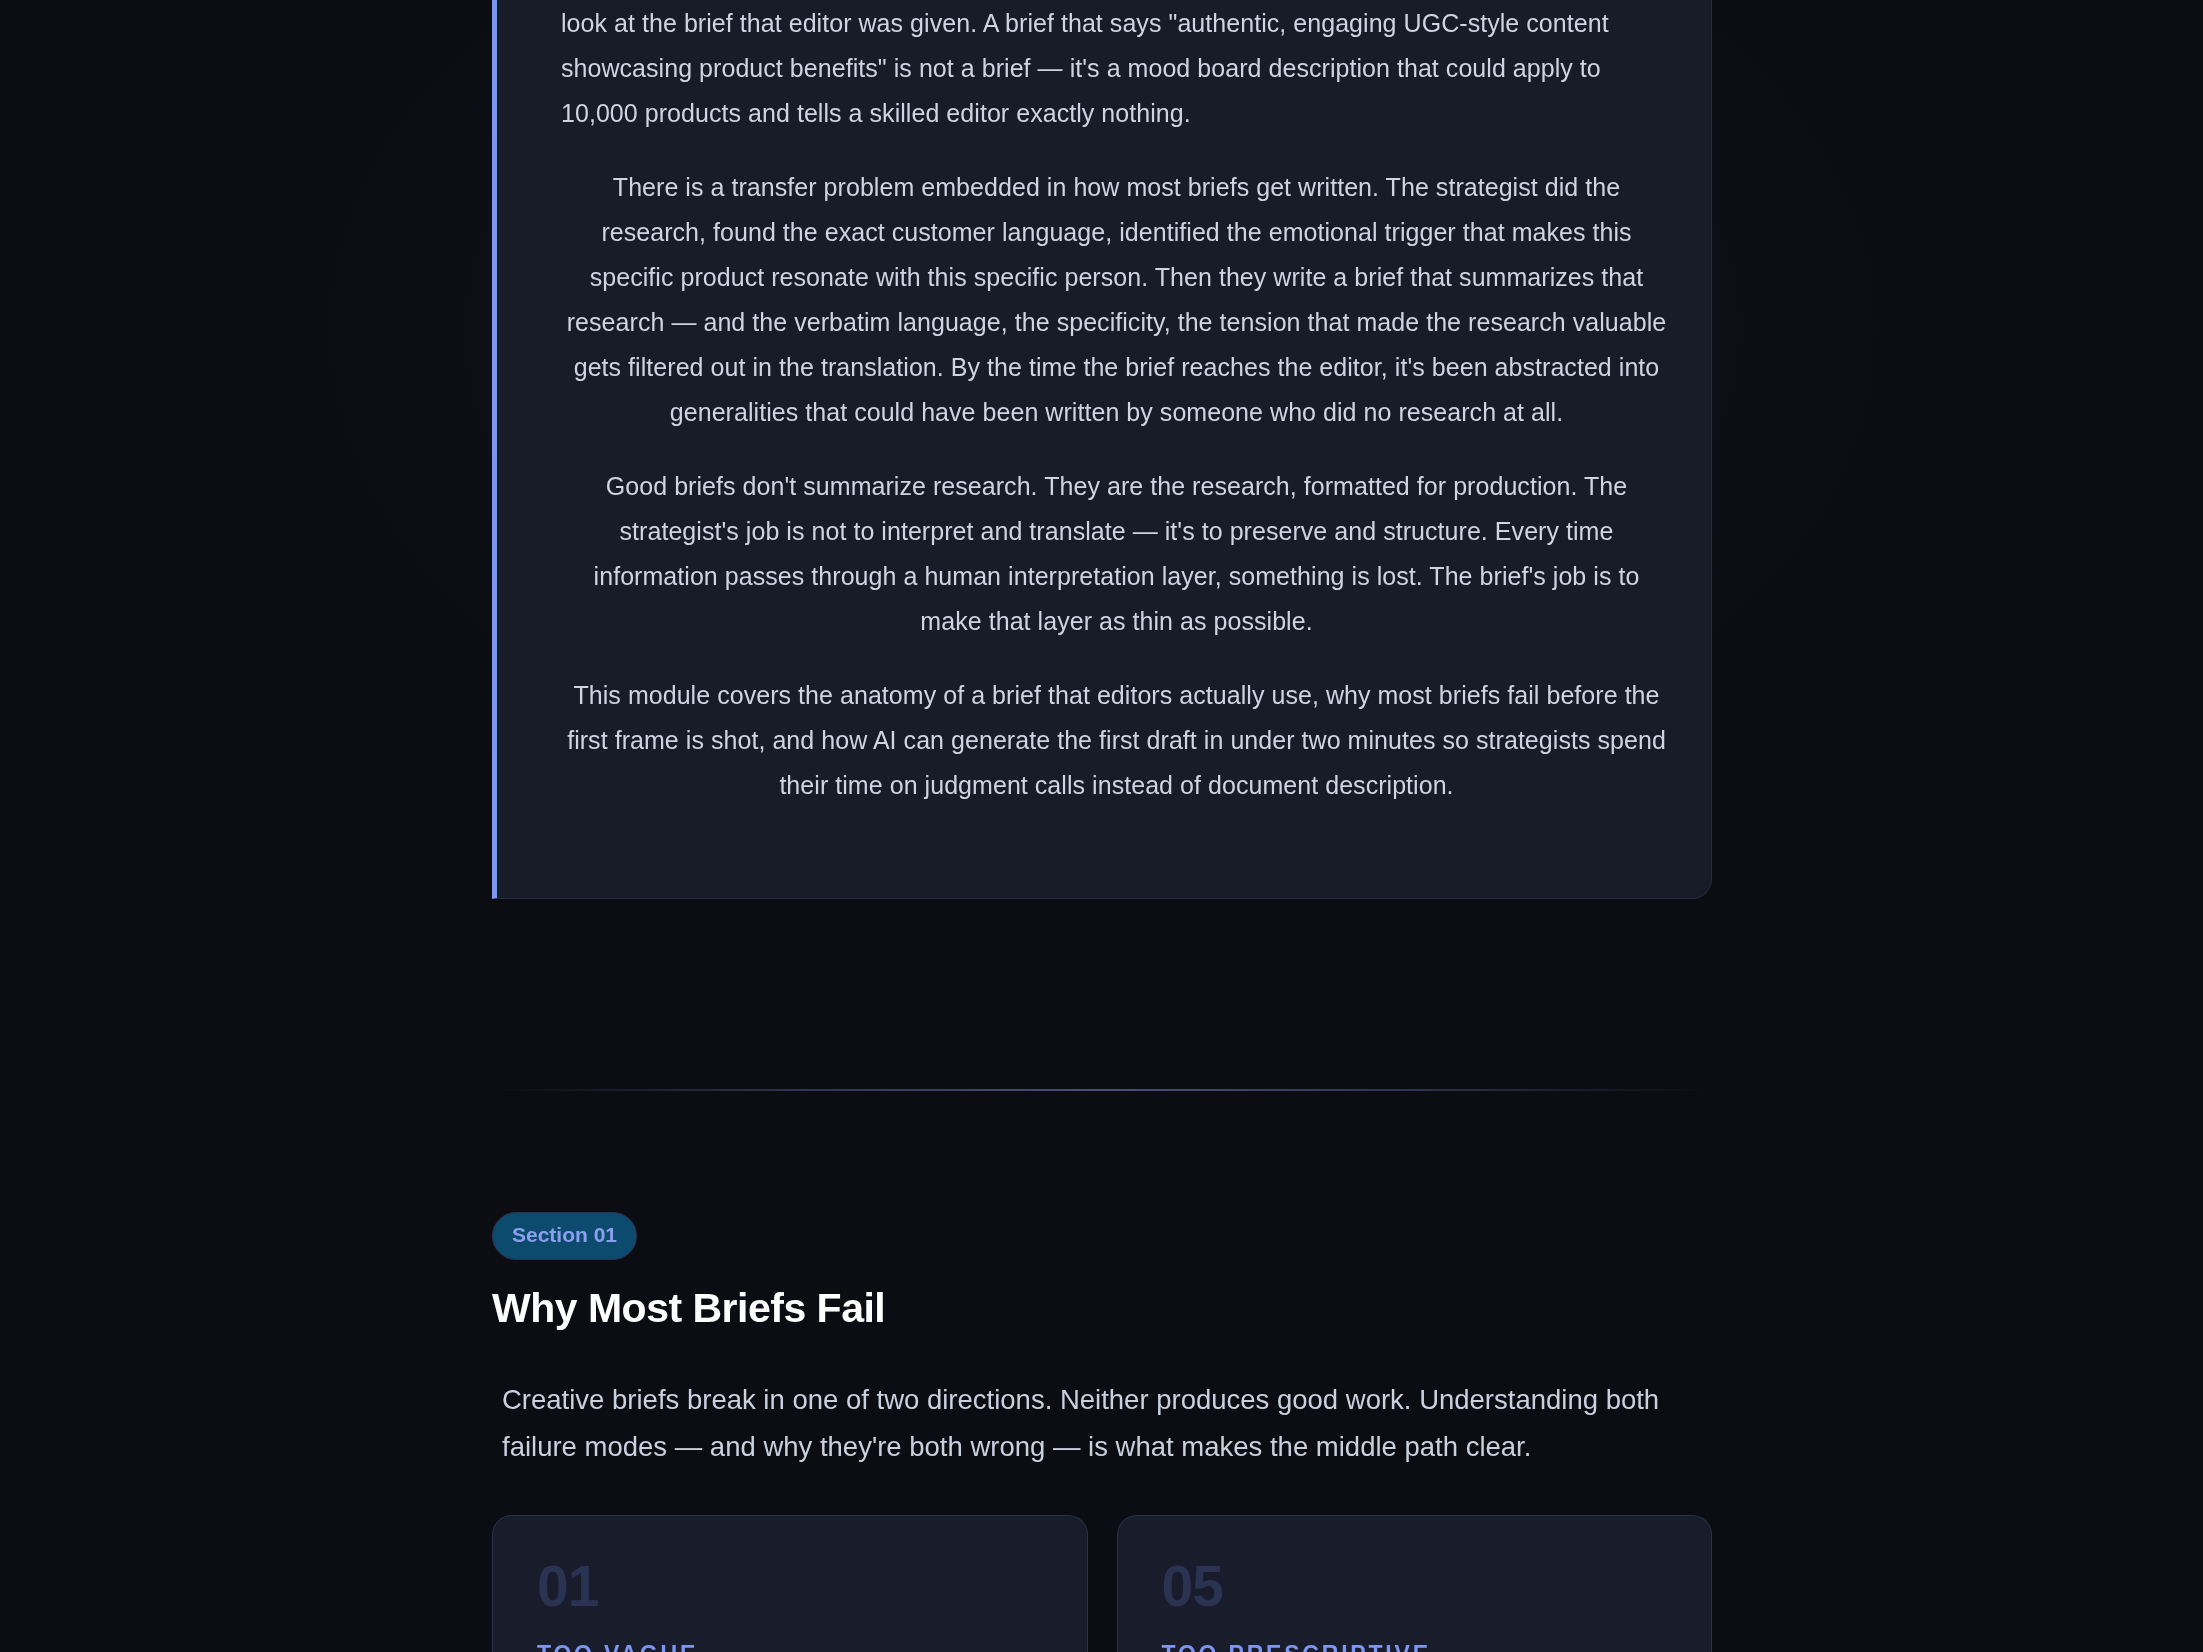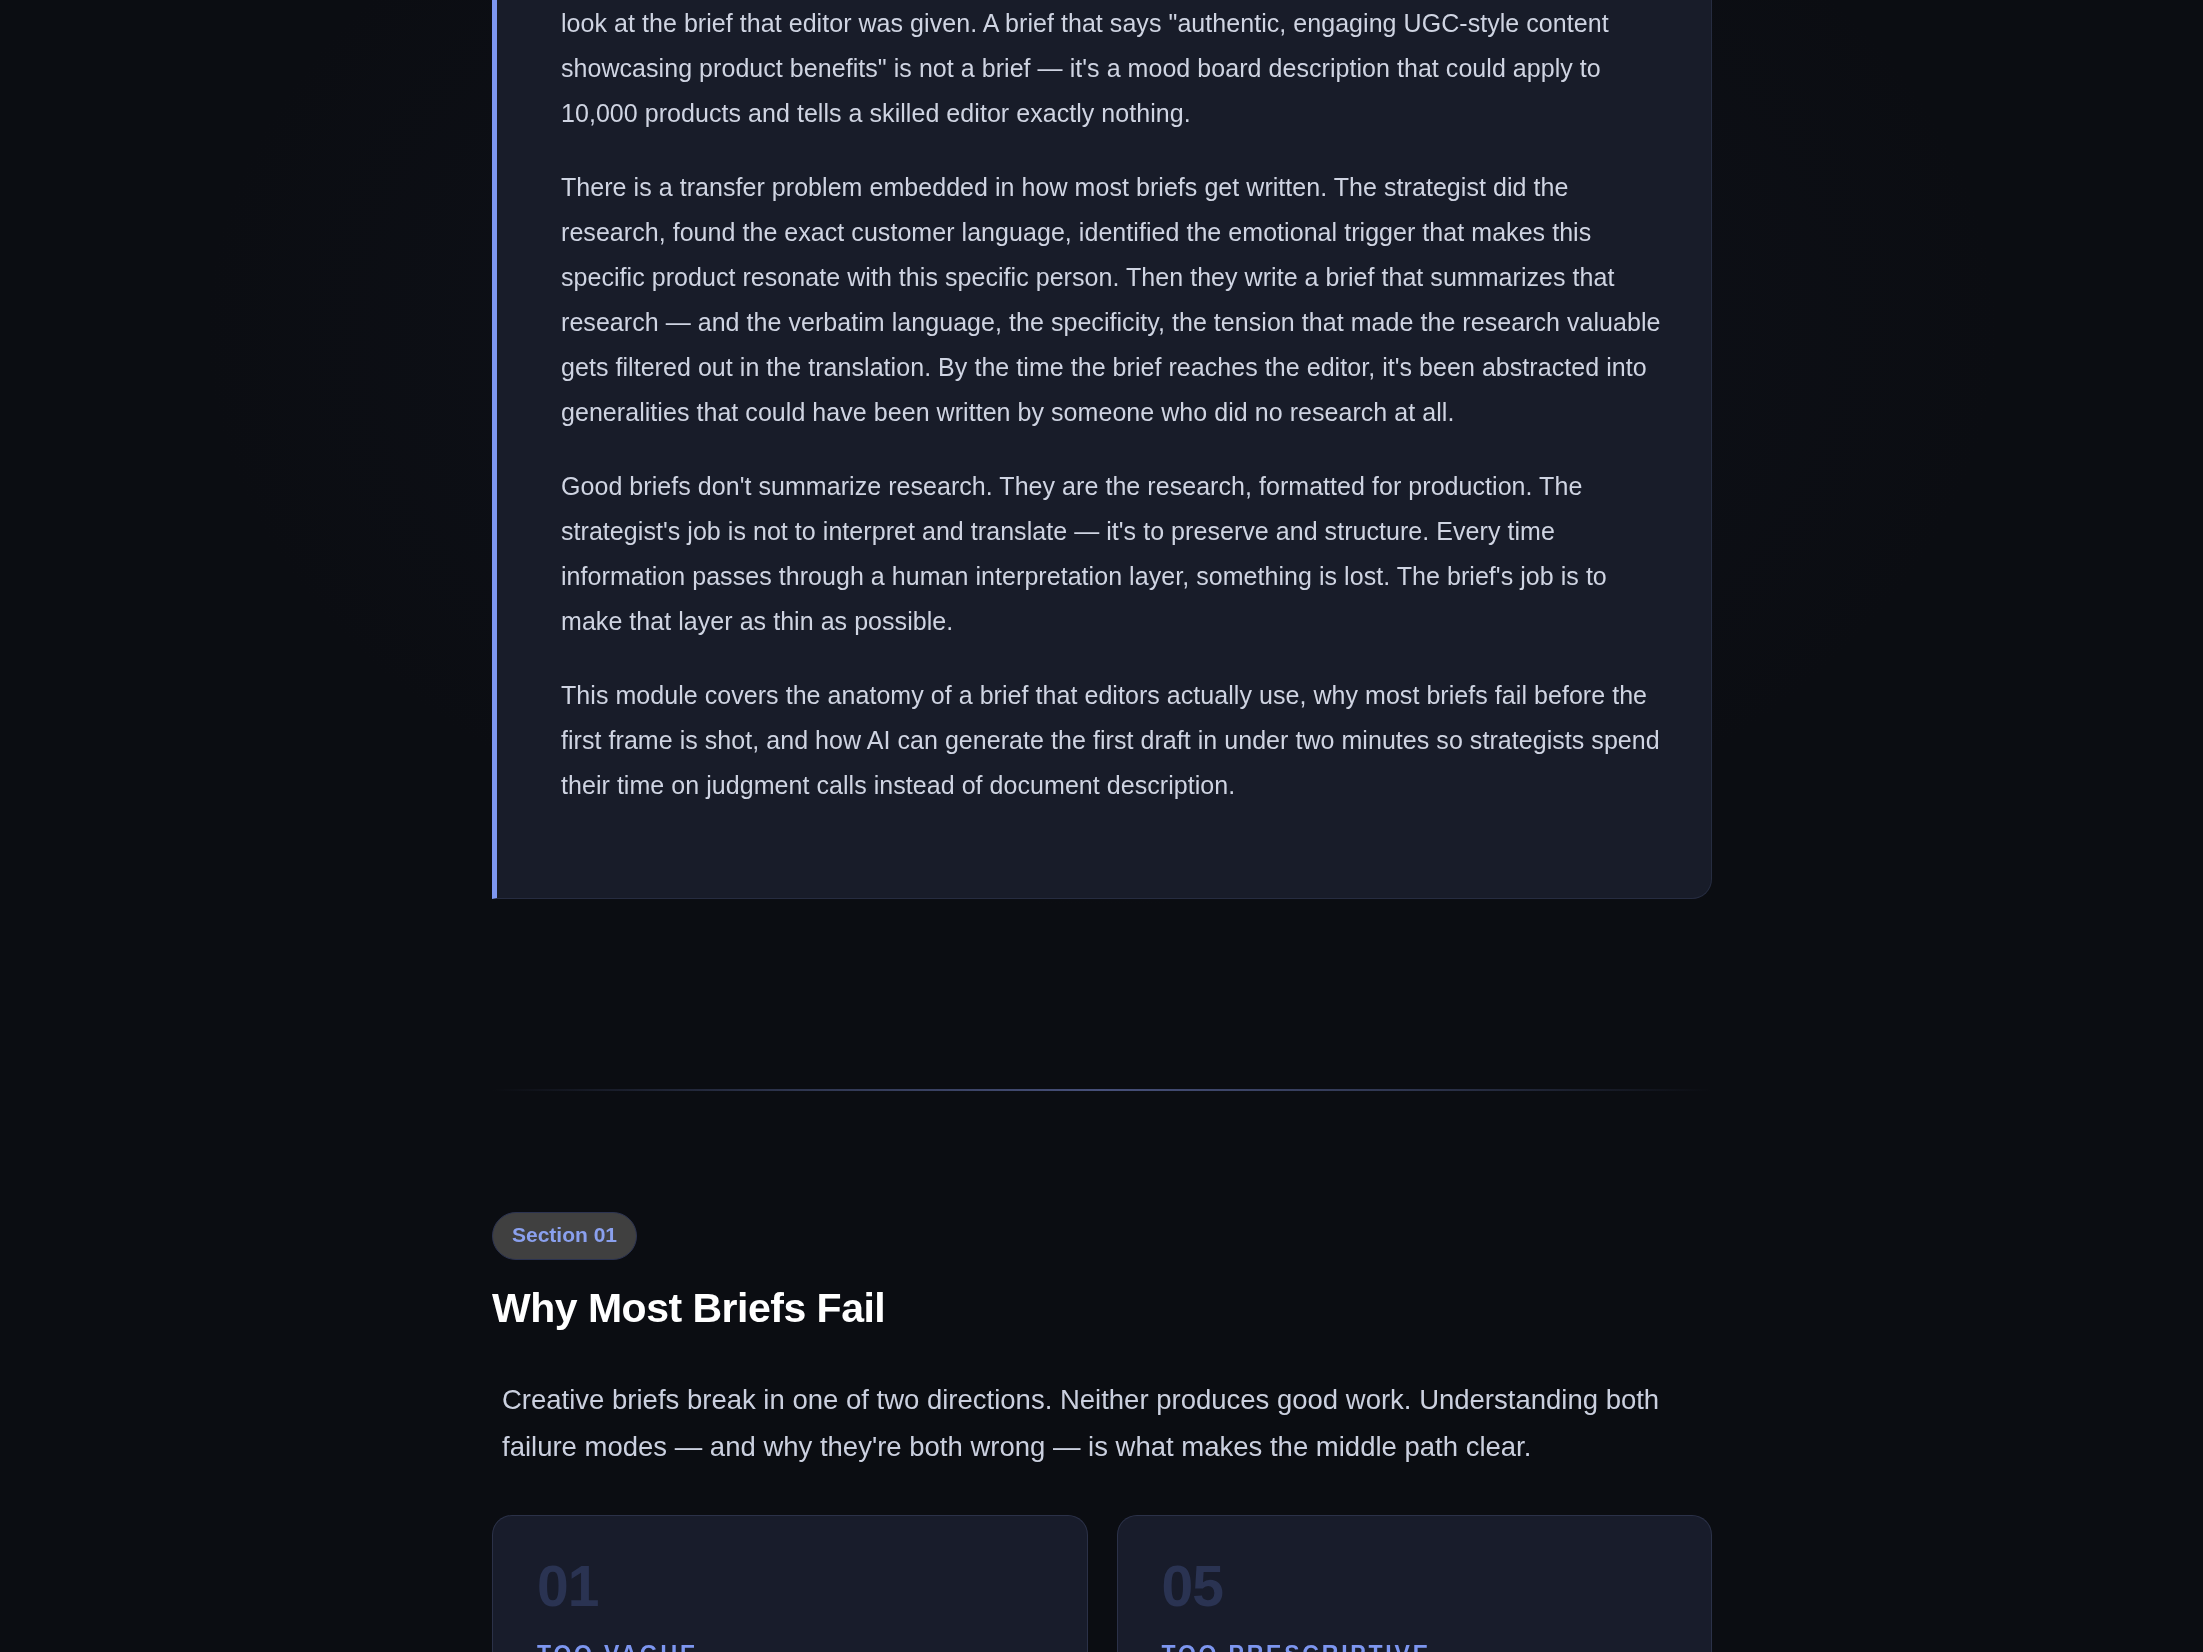--- a/index.html
+++ b/index.html
@@ -46,40 +46,41 @@
     }
     .callout p {
       margin: 0;
       font-size: 25px;
       line-height: 45px;
       color: #cfd4e2;
       letter-spacing: 0.05px;
     }
     .callout p + p {
       margin-top: 29px;
+      text-align: center;
     }
     
     .divider {
       position: absolute;
       left: 0;
       top: 1089px;
       width: 1220px;
       height: 1.8px;
       background: linear-gradient(90deg, rgba(60,68,100,0) 0%, rgba(70,80,120,0.6) 25%, #47507a 50%, rgba(70,80,120,0.6) 75%, rgba(60,68,100,0) 100%);
     }
     
     .section-badge {
       position: absolute;
       left: 0;
       top: 1212px;
       height: 48px;
       padding: 0 19px;
       box-sizing: border-box;
       border: 1.8px solid #2c3350;
-      background: #404040;
+      background: #0c4a6e;
       border-radius: 24px;
       font-size: 21px;
       line-height: 44px;
       color: #8aa0ee;
       font-weight: 600;
       white-space: nowrap;
     }
     .section-title {
       position: absolute;
       left: 0;

